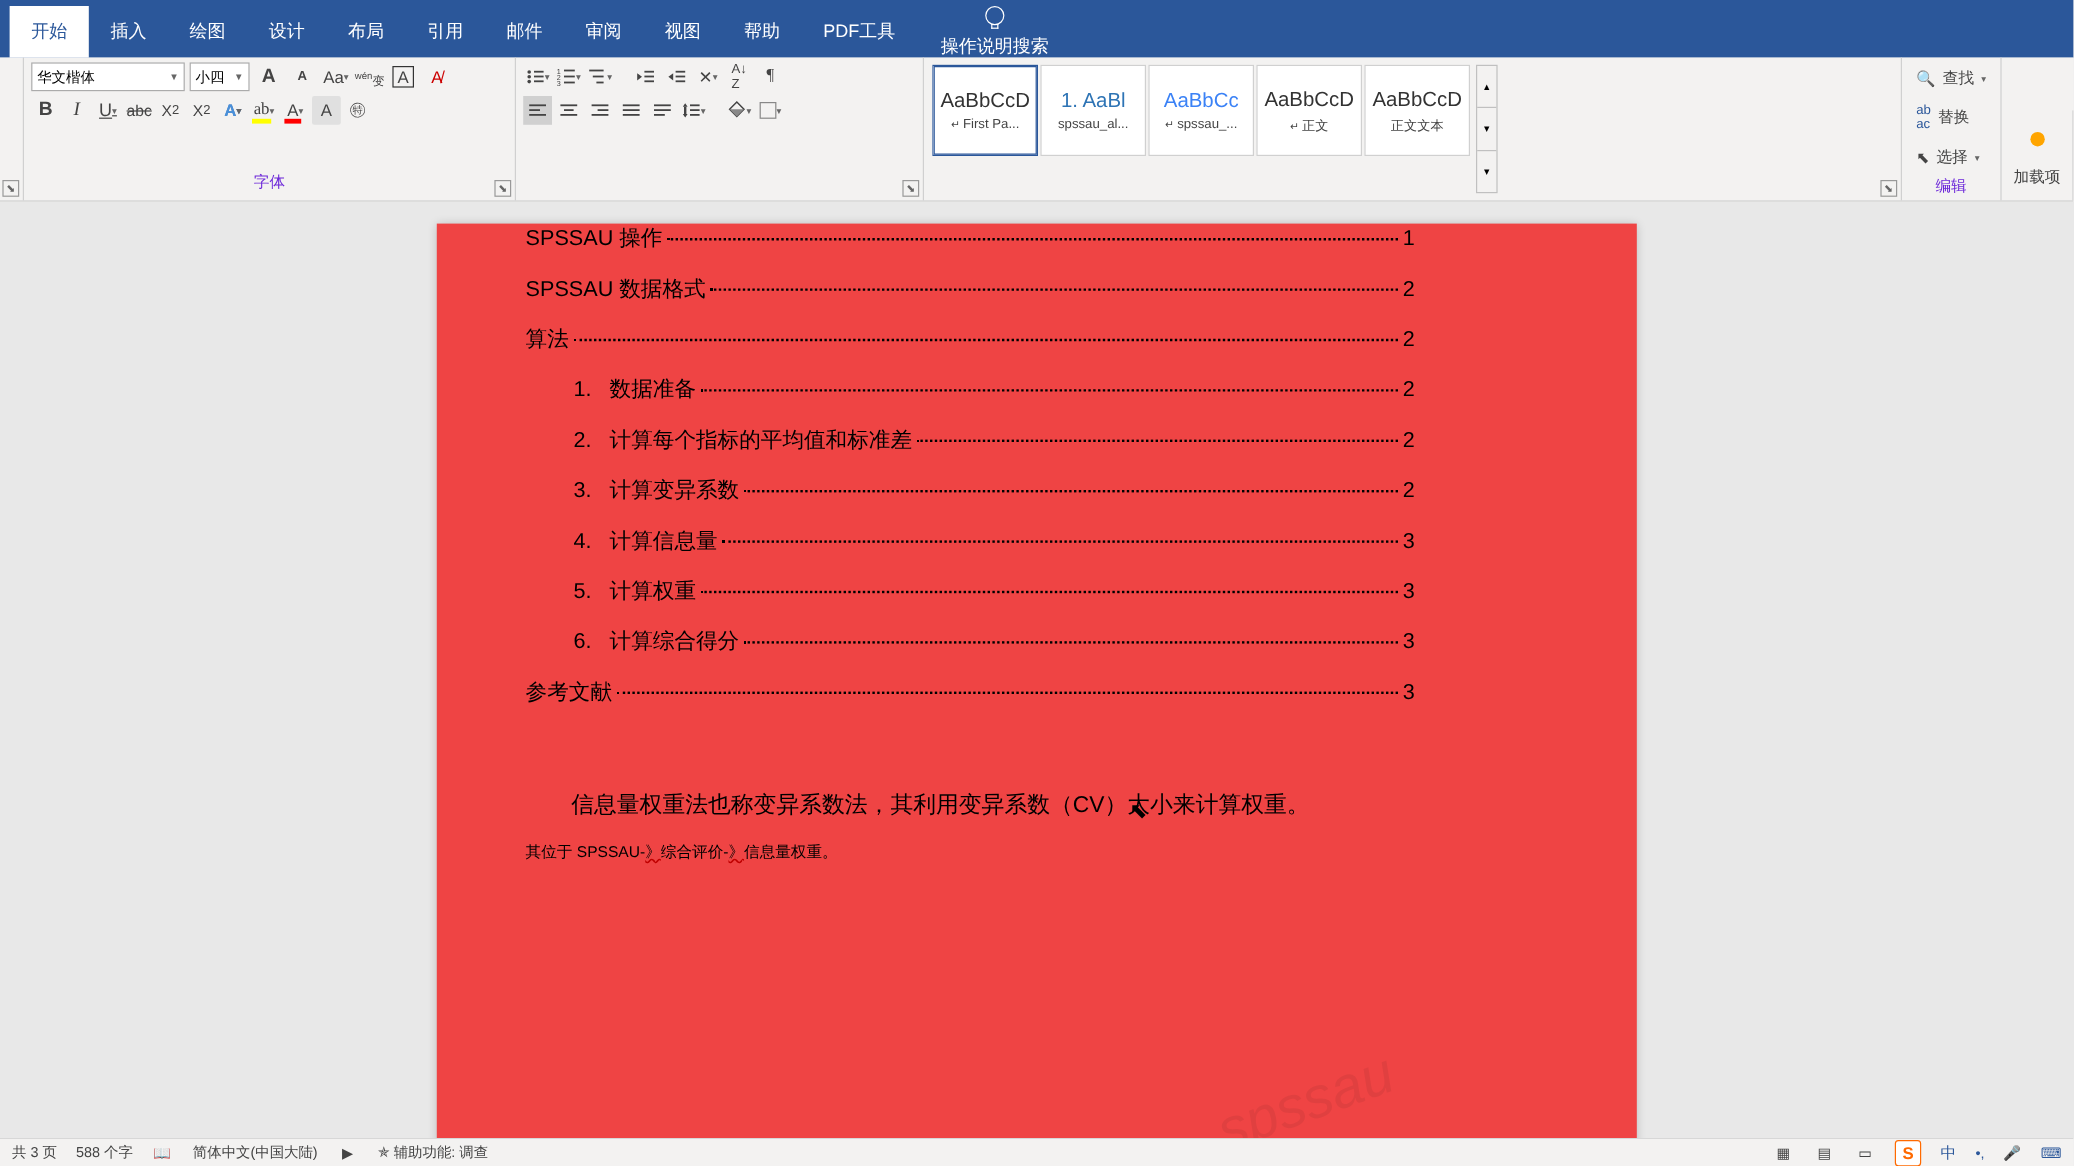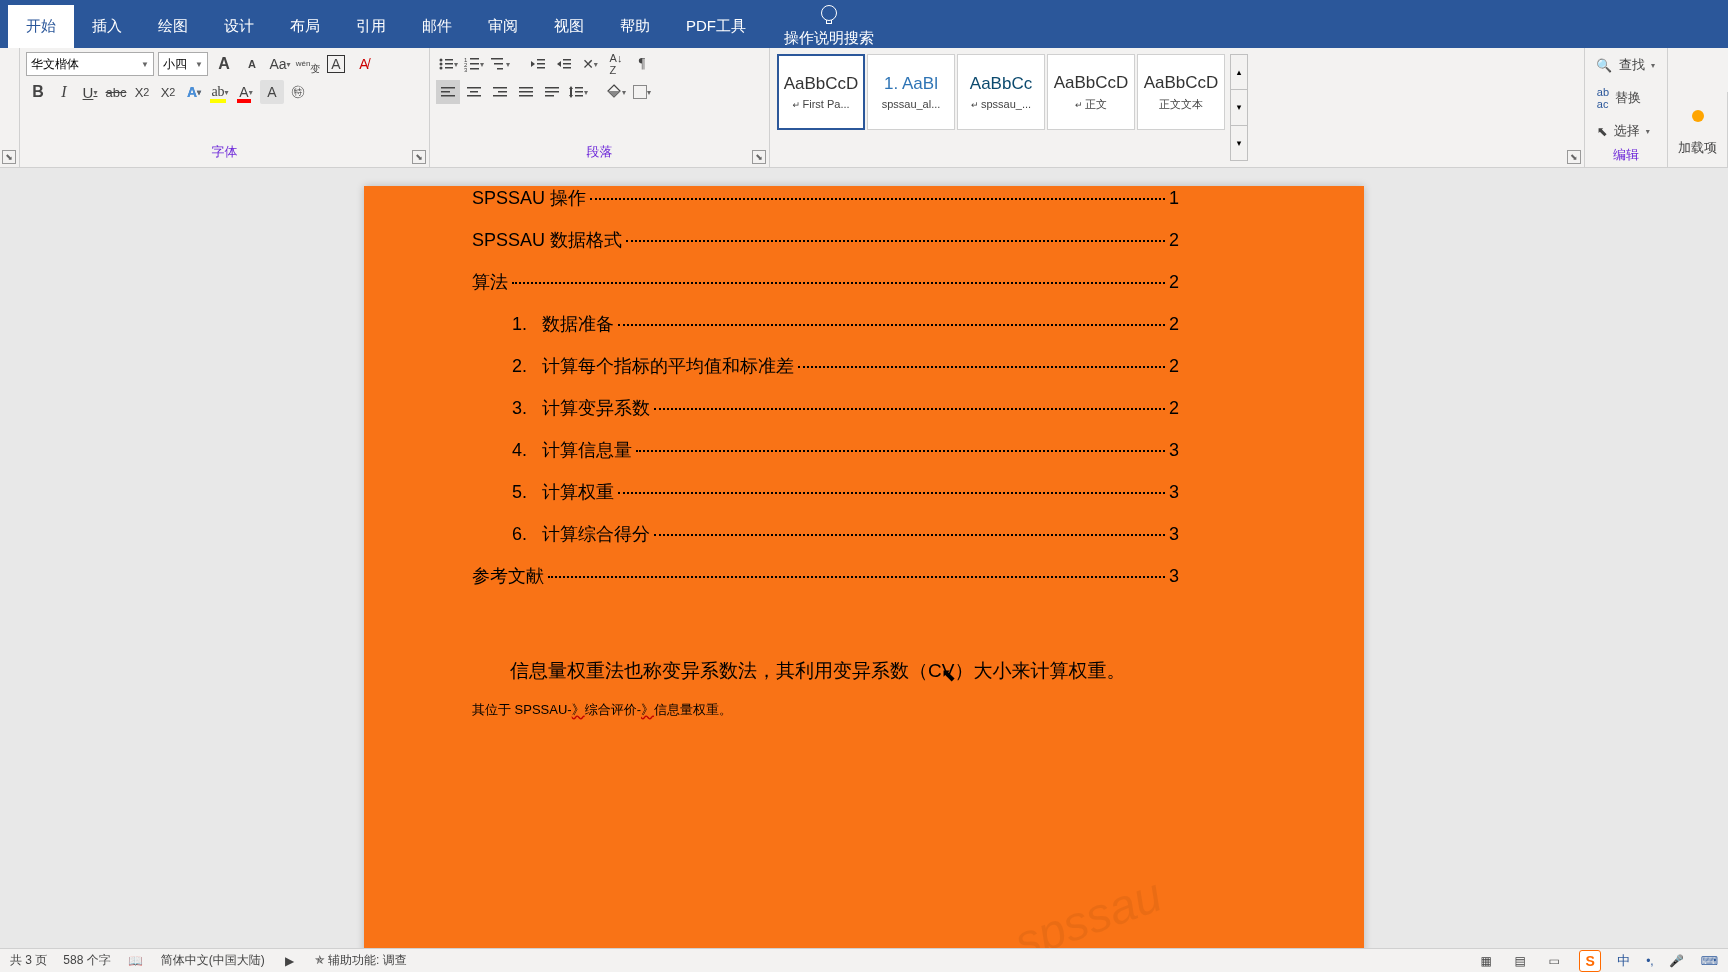--- a/index.html
+++ b/index.html
@@ -40,36 +40,36 @@
 .text-border { border: 1.5px solid #333; padding: 0 3px; font-size: 14px; }
 
 .para-row { display: flex; gap: 2px; align-items: center; }
 .border-btn { border: 1px solid #888; width: 14px; height: 14px; display: inline-block; }
 
 .styles-gallery { display: flex; height: 80px; }
 .style-item { width: 88px; height: 76px; border: 1px solid #d0d0d0; margin: 2px 1px; background: #fff; display: flex; flex-direction: column; justify-content: center; align-items: center; cursor: pointer; }
 .style-item.sel { border: 1px solid #2b579a; box-shadow: inset 0 0 0 1px #2b579a; }
 .style-preview { font-size: 17px; color: #333; }
 .style-preview.blue { color: #2e74b5; }
-.style-preview.lblue { color: #0c4a6e; }
+.style-preview.lblue { color: #3b82f6; }
 .style-name { font-size: 11px; color: #444; margin-top: 4px; }
 .style-link::before { content: '↵ '; font-size: 9px; }
 .styles-scroll { width: 18px; display: flex; flex-direction: column; border: 1px solid #c0c0c0; margin: 2px 0; }
 .styles-scroll div { flex: 1; display: flex; align-items: center; justify-content: center; font-size: 9px; cursor: pointer; border-bottom: 1px solid #c0c0c0; }
 .styles-scroll div:last-child { border-bottom: none; }
 
 .edit-group { padding: 4px 10px; }
 .edit-item { display: flex; align-items: center; gap: 6px; font-size: 13px; color: #444; padding: 4px 2px; cursor: pointer; }
 
 .addin { padding: 10px; text-align: center; margin-top: 44px; }
 .addin-dot { width: 12px; height: 12px; background: #ffa500; border-radius: 50%; margin: 8px auto; }
 .addin-label { font-size: 13px; color: #444; }
 
 .doc-area { height: calc(100vh - 48px - 120px - 24px); overflow-y: auto; background: #e8e8e8; position: relative; }
-.page { width: 1000px; min-height: 100%; background: #f97316; margin: 0 auto; box-shadow: 0 0 8px rgba(0,0,0,0.2); padding: 0 185px 60px 108px; position: relative; }
+.page { width: 1000px; min-height: 100%; background: #ef4444; margin: 0 auto; box-shadow: 0 0 8px rgba(0,0,0,0.2); padding: 0 185px 60px 74px; position: relative; }
 .toc-line { display: flex; align-items: baseline; font-family: "SimSun", serif; font-size: 18px; color: #000; margin: 18px 0; }
 .toc-text { white-space: nowrap; }
 .toc-dots { flex: 1; border-bottom: 2px dotted #000; margin: 0 4px; position: relative; top: -4px; }
 .toc-page { white-space: nowrap; }
 .toc-indent { padding-left: 40px; }
 .toc-num { display: inline-block; width: 30px; }
 .body-text { font-family: "FangSong","STFangsong",serif; font-size: 19px; line-height: 2.4; margin-top: 60px; text-indent: 2em; }
 .body-text2 { font-family: "FangSong","STFangsong",serif; font-size: 13px; line-height: 2.4; }
 .wavy { text-decoration: underline wavy #c00000; text-decoration-skip-ink: none; }
 .watermark { position: absolute; bottom: 20px; right: 200px; font-size: 48px; color: rgba(0,0,0,0.06); transform: rotate(-20deg); font-style: italic; pointer-events: none; }
@@ -260,21 +260,20 @@
               <path d="M2 7 L14 7 L8 13 Z" fill="#888"></path>
             </svg>
             <span class="dd-arrow">▾</span>
           </span>
         <span class="icon-btn">
             <span class="border-btn"></span>
             <span class="dd-arrow">▾</span>
           </span>
       </div>
     </div>
-    <div class="group-label">段落</div>
     <span class="dialog-launcher">⬊</span>
   </div>
 
   <div class="group" style="flex:1">
     <div class="group-content" style="flex-direction:row">
       <div class="styles-gallery" id="styles-host">
           <div class="style-item sel">
             <div class="style-preview ">AaBbCcD</div>
             <div class="style-name style-link">First Pa...</div>
           </div>

